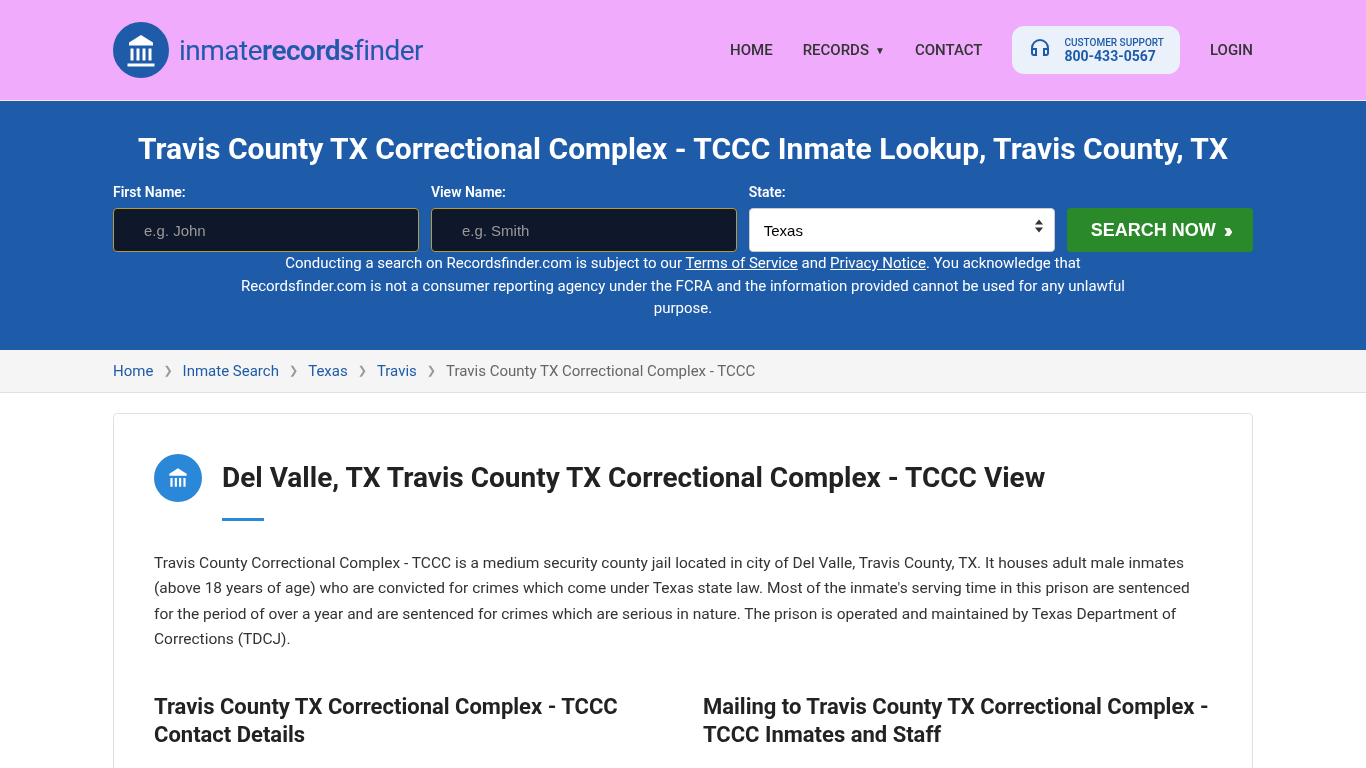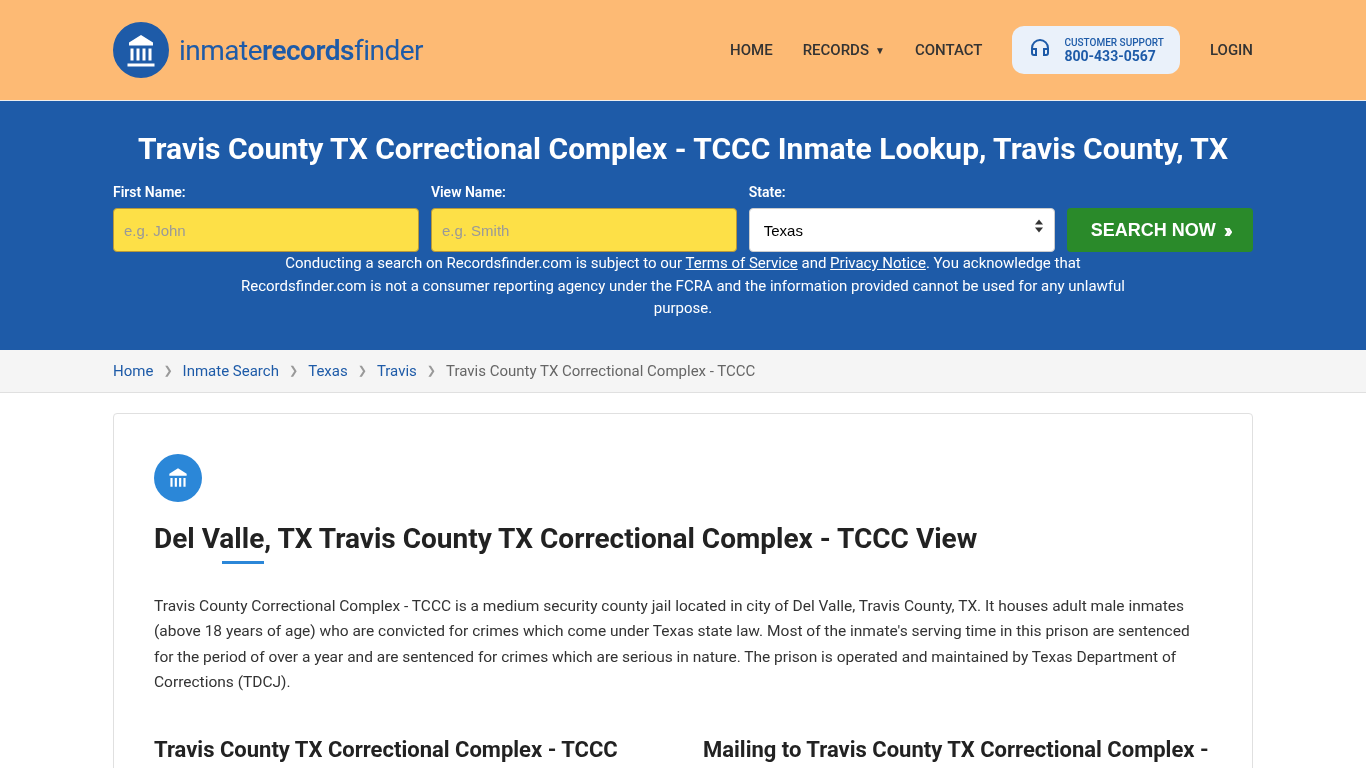--- a/index.html
+++ b/index.html
@@ -1,18 +1,18 @@
 <!DOCTYPE html>
 <html><head>
   <meta charset="utf-8">
   <style>
     * { margin: 0; padding: 0; box-sizing: border-box; }
     body { font-family: -apple-system, BlinkMacSystemFont, "Segoe UI", Roboto, Arial, sans-serif; color: #333; background: #fff; }
     
-    .header { background: #fdba74; border-bottom: 1px solid #eee; }
+    .header { background: #f0abfc; border-bottom: 1px solid #eee; }
     .header-inner { max-width: 1170px; margin: 0 auto; display: flex; align-items: center; justify-content: space-between; height: 100px; padding: 0 15px; }
     
     .logo { display: flex; align-items: center; gap: 10px; text-decoration: none; }
     .logo-icon { width: 56px; height: 56px; background: #1e5ba8; border-radius: 50%; display: flex; align-items: center; justify-content: center; border: 3px solid #1e5ba8; position: relative; }
     .logo-icon svg { width: 36px; height: 36px; }
     .logo-text { font-size: 28px; color: #1e5ba8; font-weight: 400; letter-spacing: -0.5px; }
     .logo-text .bold { font-weight: 600; }
     
     .nav { display: flex; align-items: center; gap: 30px; }
     .nav-link { color: #333; text-decoration: none; font-size: 15px; font-weight: 500; display: flex; align-items: center; gap: 6px; }
@@ -24,21 +24,21 @@
     .support-text .phone { font-size: 14px; color: #1e5ba8; font-weight: 700; }
     
     .hero { background: #1e5ba8; color: #fff; padding: 30px 0; }
     .hero-inner { max-width: 1170px; margin: 0 auto; padding: 0 15px; }
     .hero h1 { text-align: center; font-size: 30px; font-weight: 700; margin-bottom: 12px; }
     
     .search-form { display: flex; gap: 12px; align-items: flex-end; }
     .form-group { flex: 1; }
     .form-group.state { flex: 1; }
     .form-group label { display: block; font-size: 14px; font-weight: 600; margin-bottom: 8px; margin-top: 6px; }
-    .form-group input { width: 100%; height: 44px; padding: 0 10px; border: 1px solid #b89838; border-radius: 4px; background: #fde047; font-size: 15px; color: #666; }
+    .form-group input { width: 100%; height: 44px; padding: 0 30px; border: 1px solid #b89838; border-radius: 4px; background: #0f172a; font-size: 15px; color: #666; }
     .form-group input::placeholder { color: #999; }
     .form-group select { width: 100%; height: 44px; padding: 0 14px; border: 1px solid #ccc; border-radius: 4px; background: #fff; font-size: 15px; appearance: none; -webkit-appearance: none; }
     .select-wrap { position: relative; }
     .select-wrap::after { content: ""; position: absolute; right: 12px; top: 50%; transform: translateY(-50%); width: 0; height: 0; border-left: 4px solid transparent; border-right: 4px solid transparent; border-top: 5px solid #333; pointer-events: none; }
     .select-wrap::before { content: ""; position: absolute; right: 12px; top: calc(50% - 8px); transform: translateY(-50%); width: 0; height: 0; border-left: 4px solid transparent; border-right: 4px solid transparent; border-bottom: 5px solid #333; pointer-events: none; }
     
     .search-btn { background: #2a8a2a; color: #fff; border: none; height: 44px; padding: 16px 24px; font-size: 18px; font-weight: 700; border-radius: 4px; cursor: pointer; display: flex; align-items: center; gap: 8px; white-space: nowrap; }
     .search-btn .arrows { font-size: 20px; letter-spacing: -4px; }
     
     .disclaimer { text-align: center; font-size: 15px; line-height: 1.5; max-width: 900px; margin-left: auto; margin-right: auto; }
@@ -46,21 +46,21 @@
     
     .breadcrumb { background: #f5f5f5; border-bottom: 1px solid #e0e0e0; }
     .breadcrumb-inner { max-width: 1170px; margin: 0 auto; padding: 12px 15px; display: flex; align-items: center; gap: 10px; font-size: 15px; }
     .breadcrumb a { color: #1e5ba8; text-decoration: none; }
     .breadcrumb .current { color: #666; }
     .breadcrumb .sep { color: #999; font-size: 11px; }
     
     .content { max-width: 1170px; margin: 20px auto; padding: 0 15px; }
     .panel { border: 1px solid #e0e0e0; border-radius: 4px; padding: 40px; }
     
-    .panel-header { display: flex; gap: 20px; margin-bottom: 6px; flex-direction: column; }
+    .panel-header { display: flex; align-items: center; gap: 20px; margin-bottom: 16px; }
     .panel-icon { width: 48px; height: 48px; background: #2b87d8; border-radius: 50%; display: flex; align-items: center; justify-content: center; flex-shrink: 0; }
     .panel-icon svg { width: 26px; height: 26px; }
     .panel-header h2 { font-size: 28px; font-weight: 700; color: #222; }
     .title-underline { width: 42px; height: 3px; background: #2b87d8; margin-left: 68px; margin-bottom: 30px; }
     
     .description { font-size: 15.5px; line-height: 1.65; color: #333; margin-bottom: 40px; }
     
     .columns { display: flex; gap: 40px; }
     .col { flex: 1; }
     .col h3 { font-size: 22px; font-weight: 700; color: #222; line-height: 1.3; margin-bottom: 12px; }

